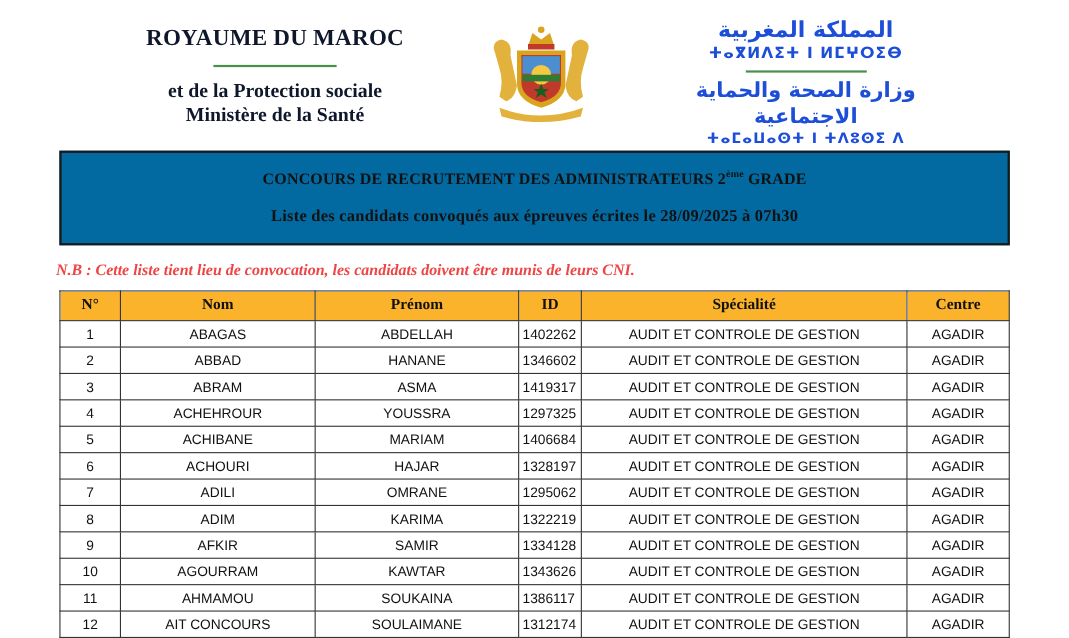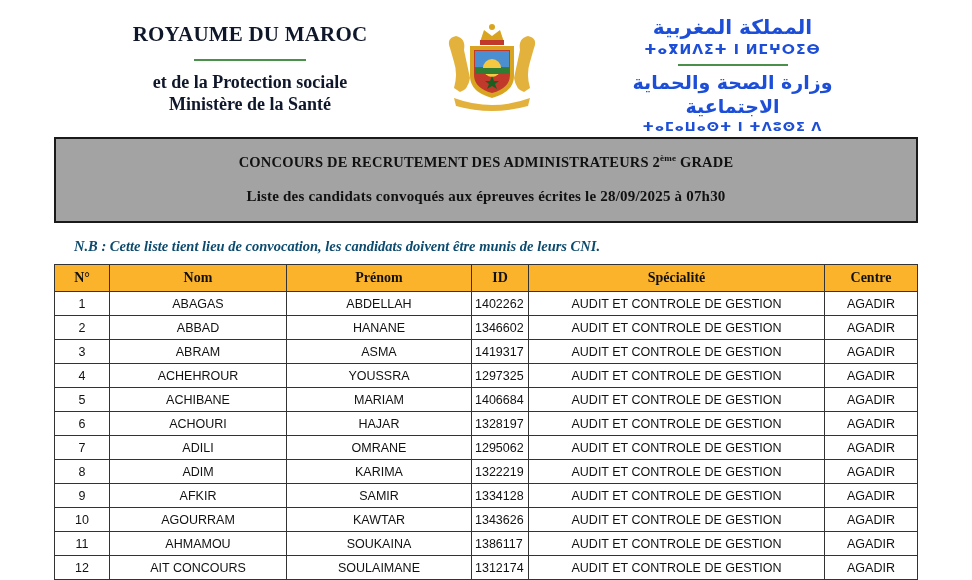--- a/index.html
+++ b/index.html
@@ -8,25 +8,25 @@
     .hdr-left .kingdom { font-size: 21px; letter-spacing: 0.2px; }
     .hdr-left .rule { width: 112px; height: 2px; background: #4a8f4a; margin: 12px auto 10px auto; }
     .hdr-left .ministry { font-size: 18px; line-height: 22px; }
     .emblem { position: absolute; left: 440px; top: 18px; width: 104px; height: 96px; }
     .hdr-right { position: absolute; left: 605px; top: 14px; width: 255px; text-align: center; color: #1d4ed8; font-family: "DejaVu Sans", sans-serif; }
     .hdr-right .ar1 { font-size: 20px; font-weight: bold; line-height: 26px; }
     .hdr-right .tz1 { font-size: 14px; font-weight: bold; letter-spacing: 1px; line-height: 18px; }
     .hdr-right .rule { width: 110px; height: 2px; background: #4a8f4a; margin: 6px auto 4px auto; }
     .hdr-right .ar2 { font-size: 19px; font-weight: bold; line-height: 24px; }
     .hdr-right .tz2 { font-size: 13px; font-weight: bold; letter-spacing: 1px; line-height: 18px; }
-    .banner { position: absolute; left: 54px; top: 137px; width: 860px; height: 82px; background: #a3a3a3; border: 2px solid #1a1a1a; text-align: center; font-family: "Liberation Serif", serif; font-weight: bold; color: #111; }
+    .banner { position: absolute; left: 54px; top: 137px; width: 860px; height: 82px; background: #0369a1; border: 2px solid #1a1a1a; text-align: center; font-family: "Liberation Serif", serif; font-weight: bold; color: #111; }
     .banner .title { font-size: 14.5px; margin-top: 14px; letter-spacing: 0.2px; }
     .banner .title sup { font-size: 9px; }
     .banner .subtitle { font-size: 15px; margin-top: 17px; letter-spacing: 0.2px; }
-    .nb { position: absolute; left: 74px; top: 238px; font-family: "Liberation Serif", serif; font-style: italic; font-weight: bold; font-size: 14.5px; color: #0c4a6e; }
+    .nb { position: absolute; left: 51px; top: 238px; font-family: "Liberation Serif", serif; font-style: italic; font-weight: bold; font-size: 14.5px; color: #ef4444; }
     table.list { position: absolute; left: 54px; top: 264px; width: 863px; border-collapse: collapse; table-layout: fixed; }
     table.list th, table.list td { border: 1.5px solid #333; text-align: center; padding: 0; overflow: hidden; white-space: nowrap; }
     table.list th { background: #fbb32c; height: 26px; font-family: "Liberation Serif", serif; font-weight: bold; font-size: 14px; color: #111; }
     table.list td { height: 23px; font-family: "Liberation Sans", sans-serif; font-size: 12.5px; color: #111; }
     table.list td.id { text-align: left; padding-left: 3px; }
   </style>
 </head>
 <body>
 
 <div class="hdr-left">

